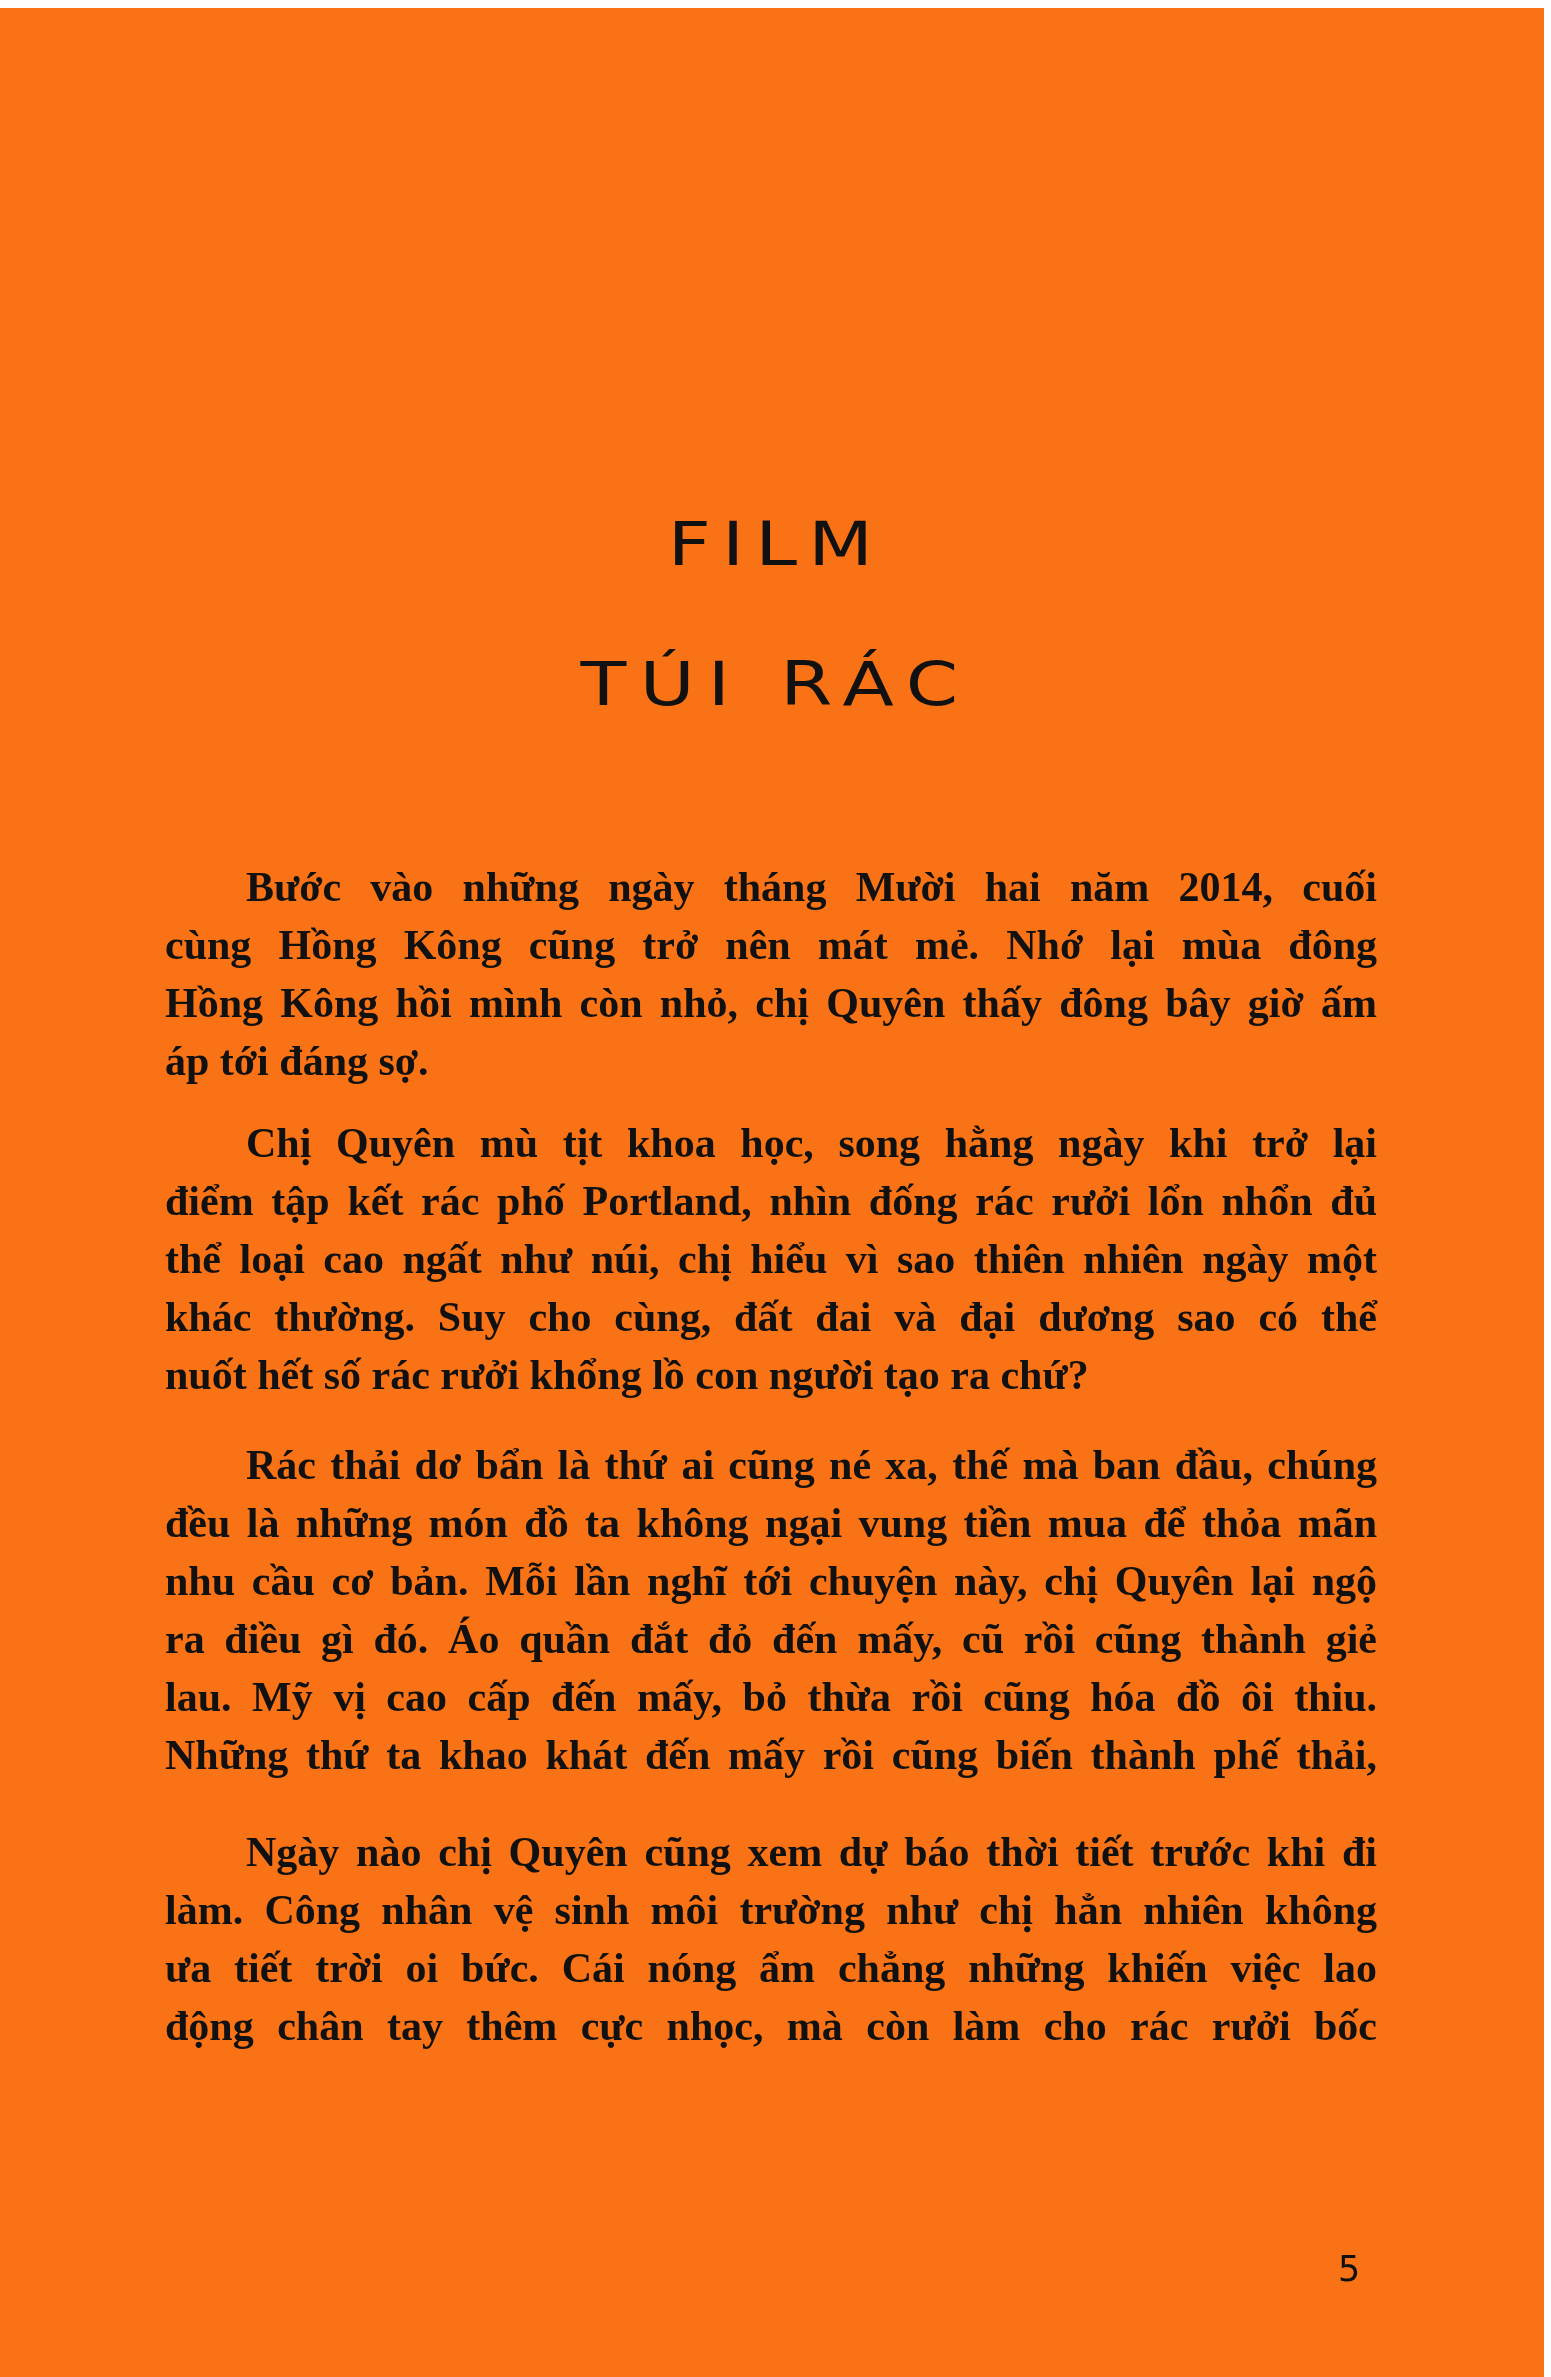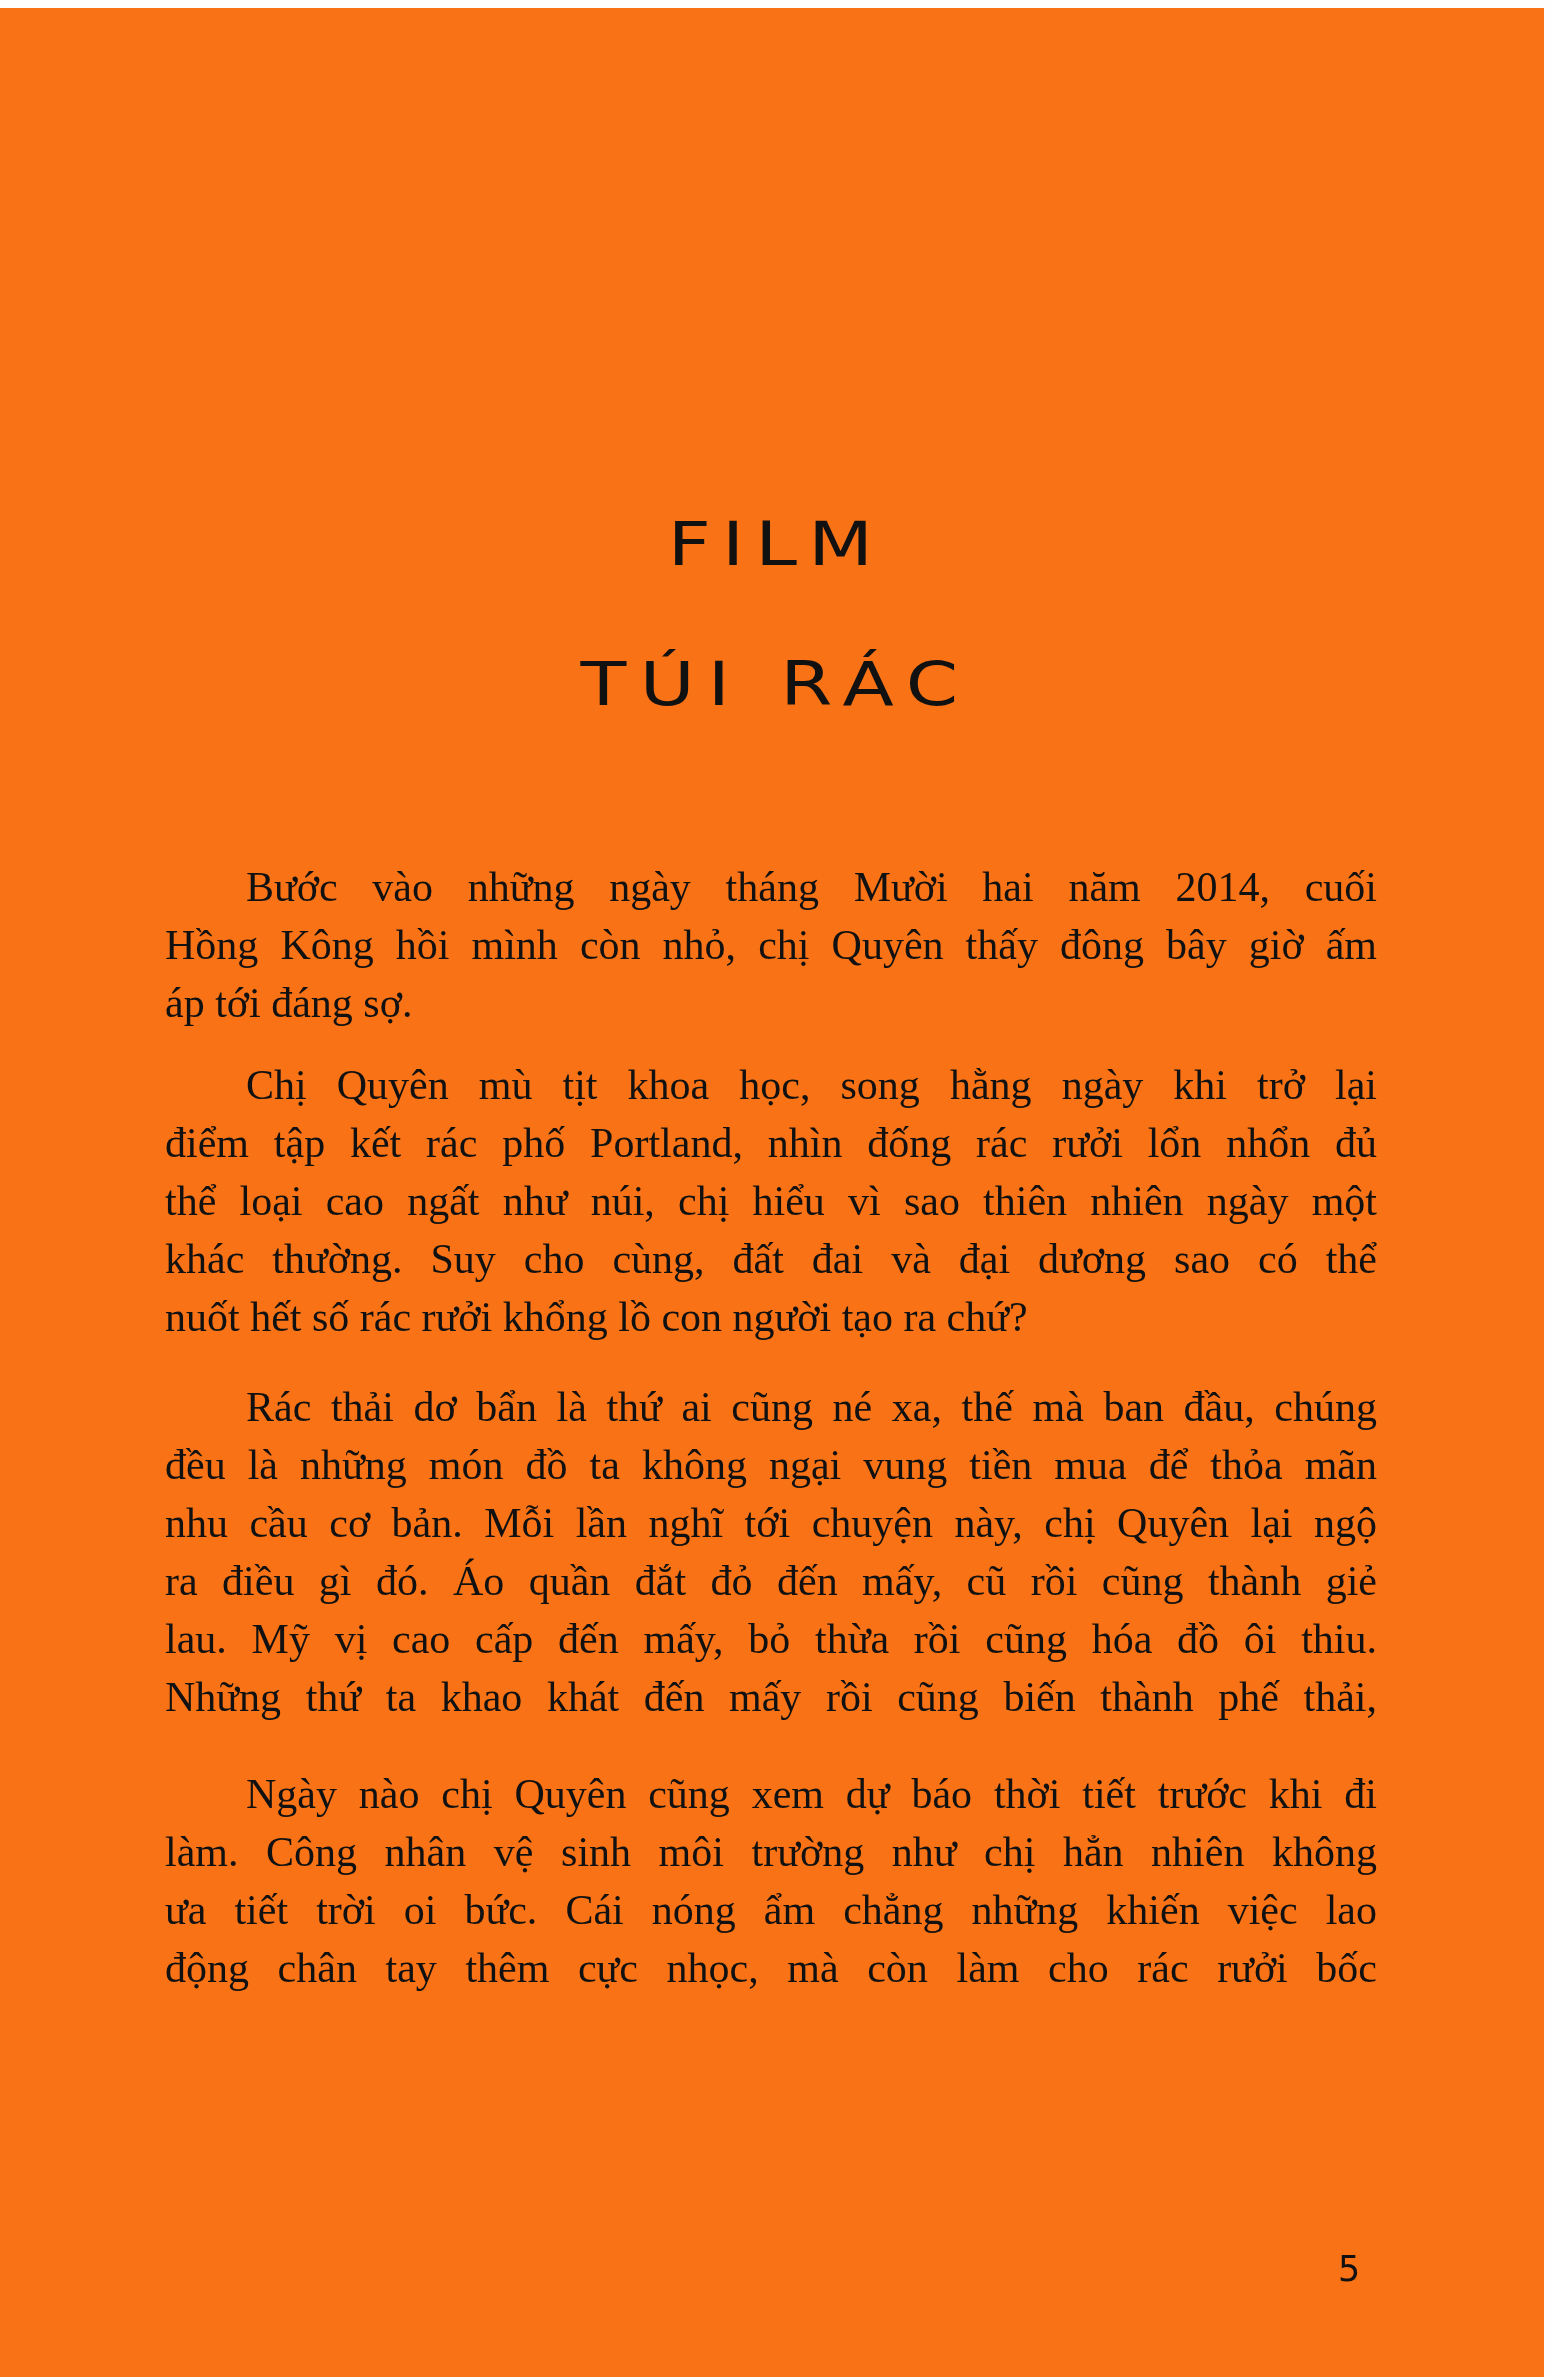--- a/index.html
+++ b/index.html
@@ -47,20 +47,21 @@
     }
     .body-text {
       position: absolute;
       left: 165px;
       top: 850px;
       width: 1212px;
       font-family: "Liberation Serif", "DejaVu Serif", serif;
       font-size: 42px;
       line-height: 58px;
       color: #111111;
+      font-weight: bold;
     }
     .line {
       display: block;
       white-space: nowrap;
       text-align: justify;
       text-align-last: justify;
     }
     .line.first {
       padding-left: 81px;
     }
@@ -82,20 +83,21 @@
 <div class="page">
 
   <div class="chapter-heading heading-line-1">FILM</div>
 
   <div class="chapter-heading heading-line-2">TÚI RÁC</div>
 
   <div class="body-text">
 
     <div class="para-block" style="margin-bottom:24px;">
       <span class="line first">Bước vào những ngày tháng Mười hai năm 2014, cuối</span>
+      <span class="line">cùng Hồng Kông cũng trở nên mát mẻ. Nhớ lại mùa đông</span>
       <span class="line">Hồng Kông hồi mình còn nhỏ, chị Quyên thấy đông bây giờ ấm</span>
       <span class="line last">áp tới đáng sợ.</span>
     </div>
 
     <div class="para-block" style="margin-bottom:32px;">
       <span class="line first">Chị Quyên mù tịt khoa học, song hằng ngày khi trở lại</span>
       <span class="line">điểm tập kết rác phố Portland, nhìn đống rác rưởi lổn nhổn đủ</span>
       <span class="line">thể loại cao ngất như núi, chị hiểu vì sao thiên nhiên ngày một</span>
       <span class="line">khác thường. Suy cho cùng, đất đai và đại dương sao có thể</span>
       <span class="line last">nuốt hết số rác rưởi khổng lồ con người tạo ra chứ?</span>

